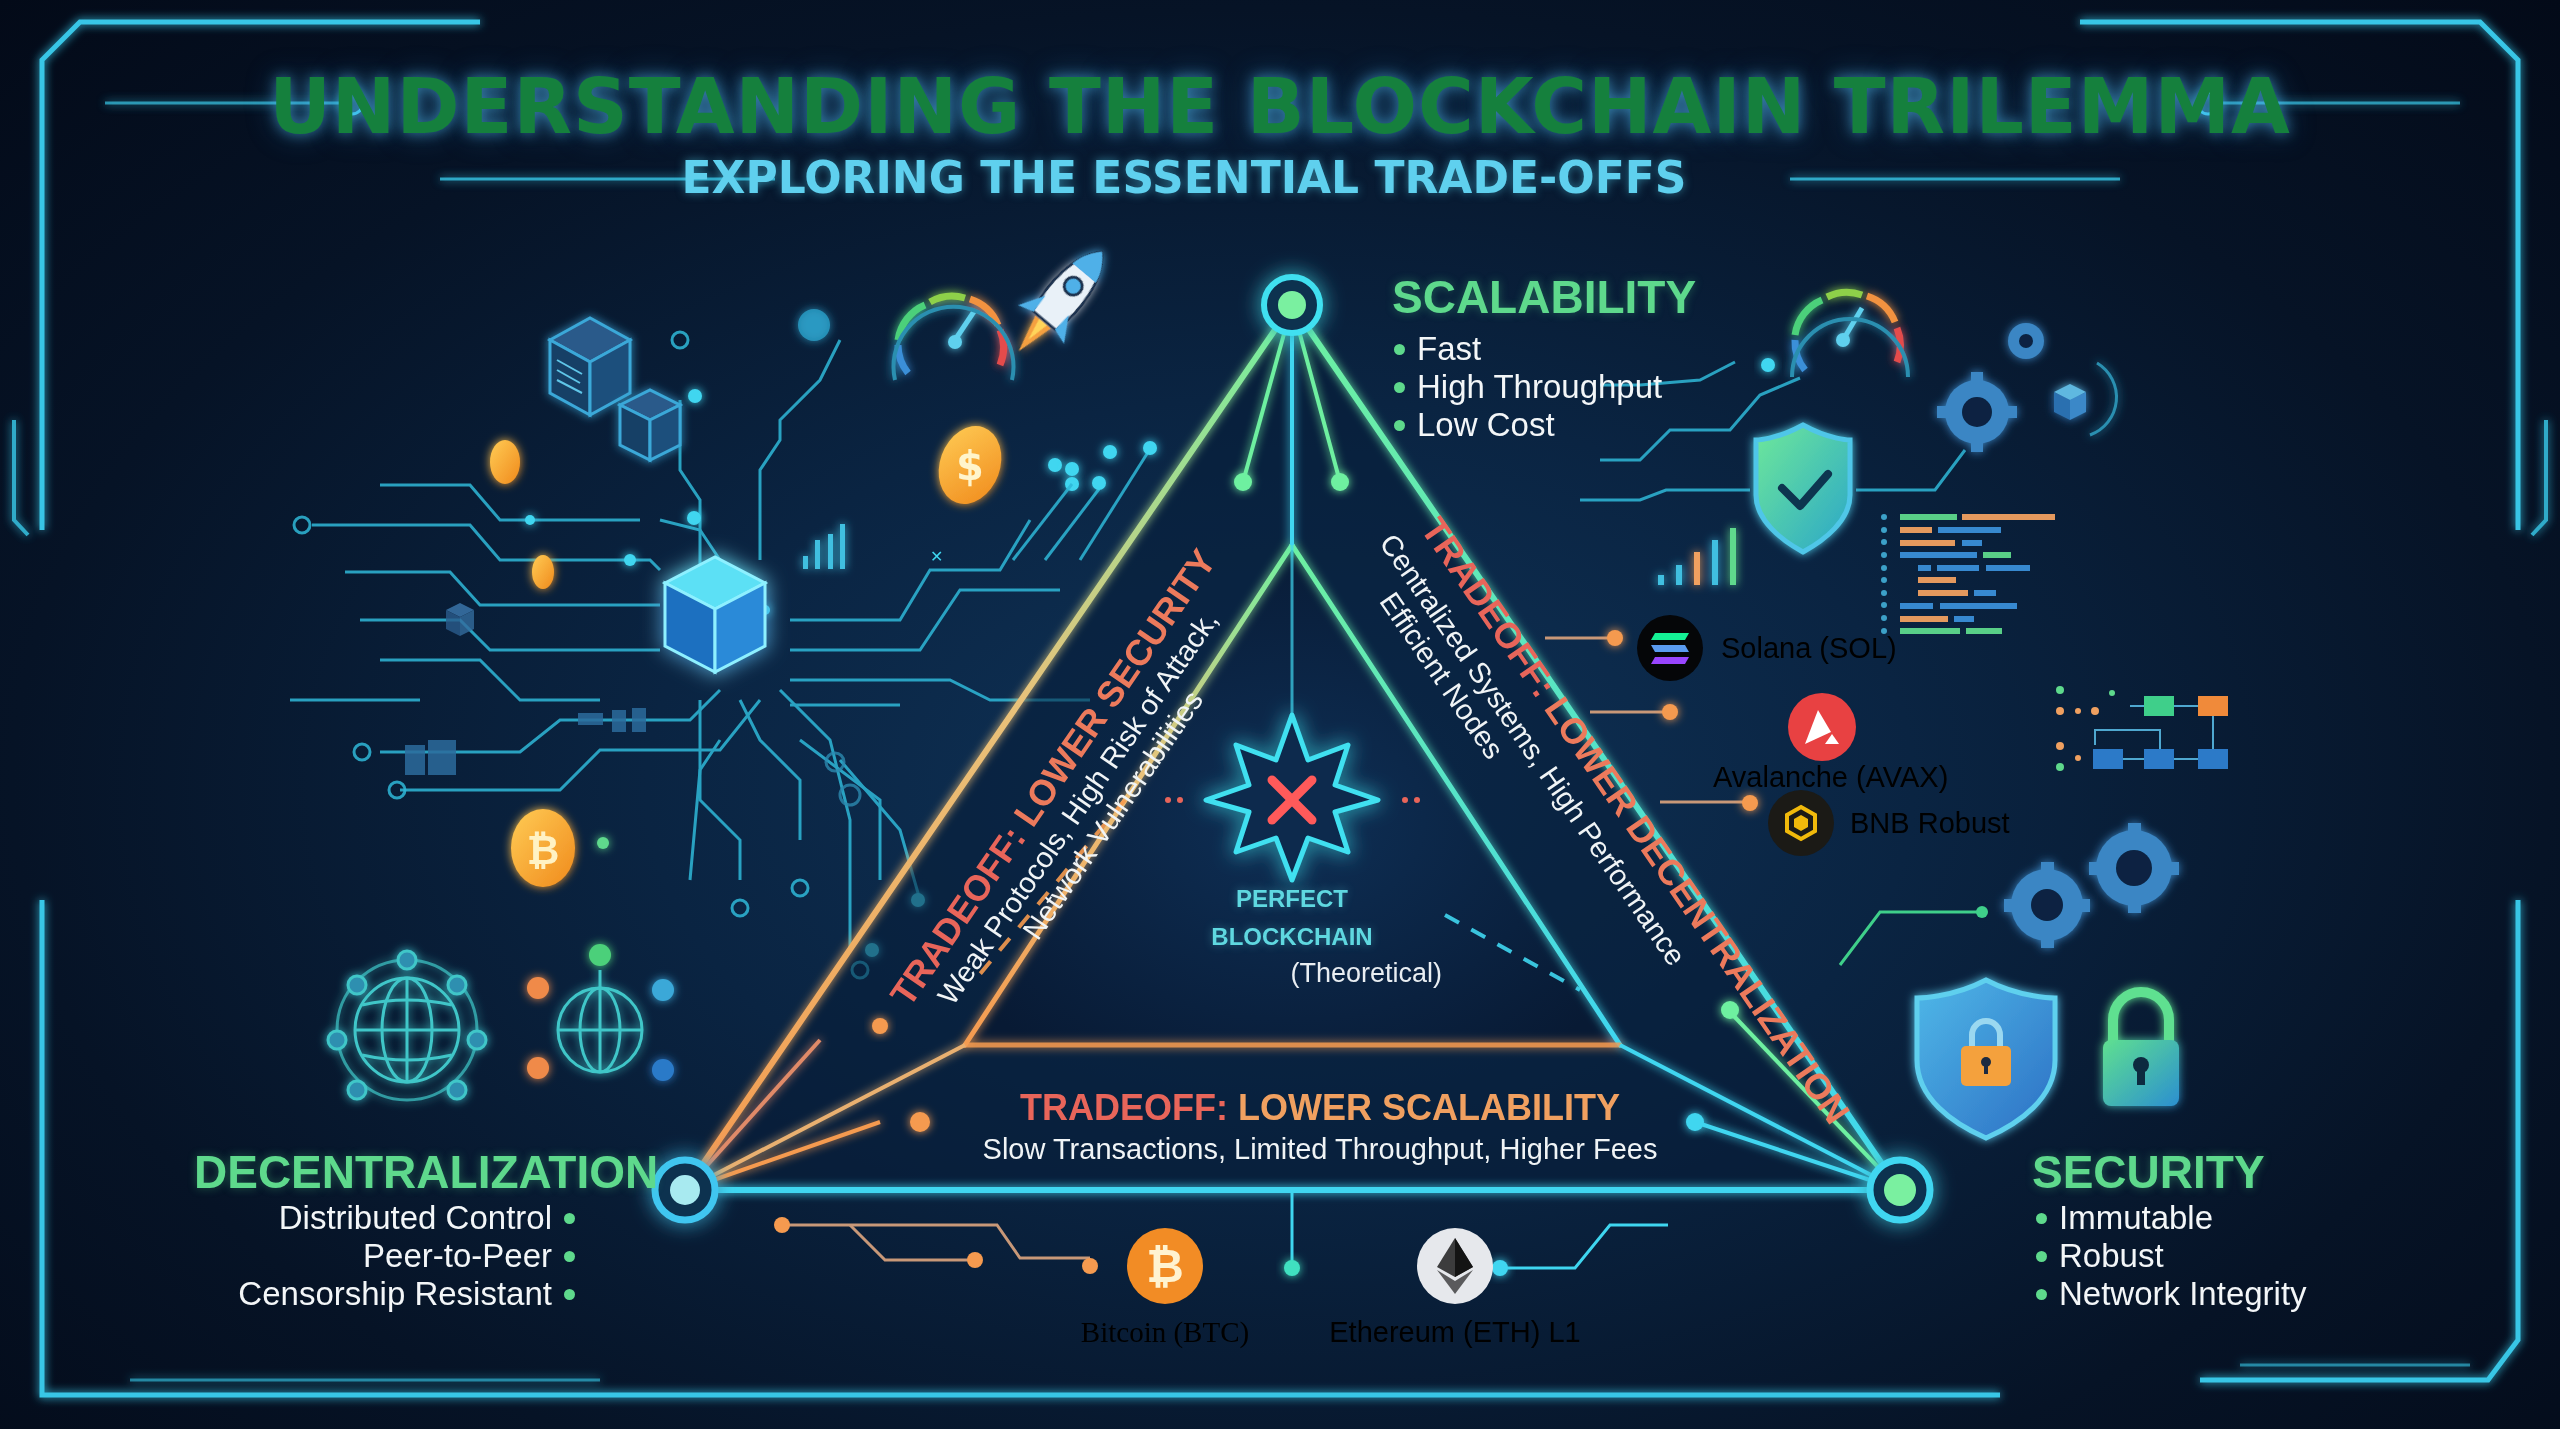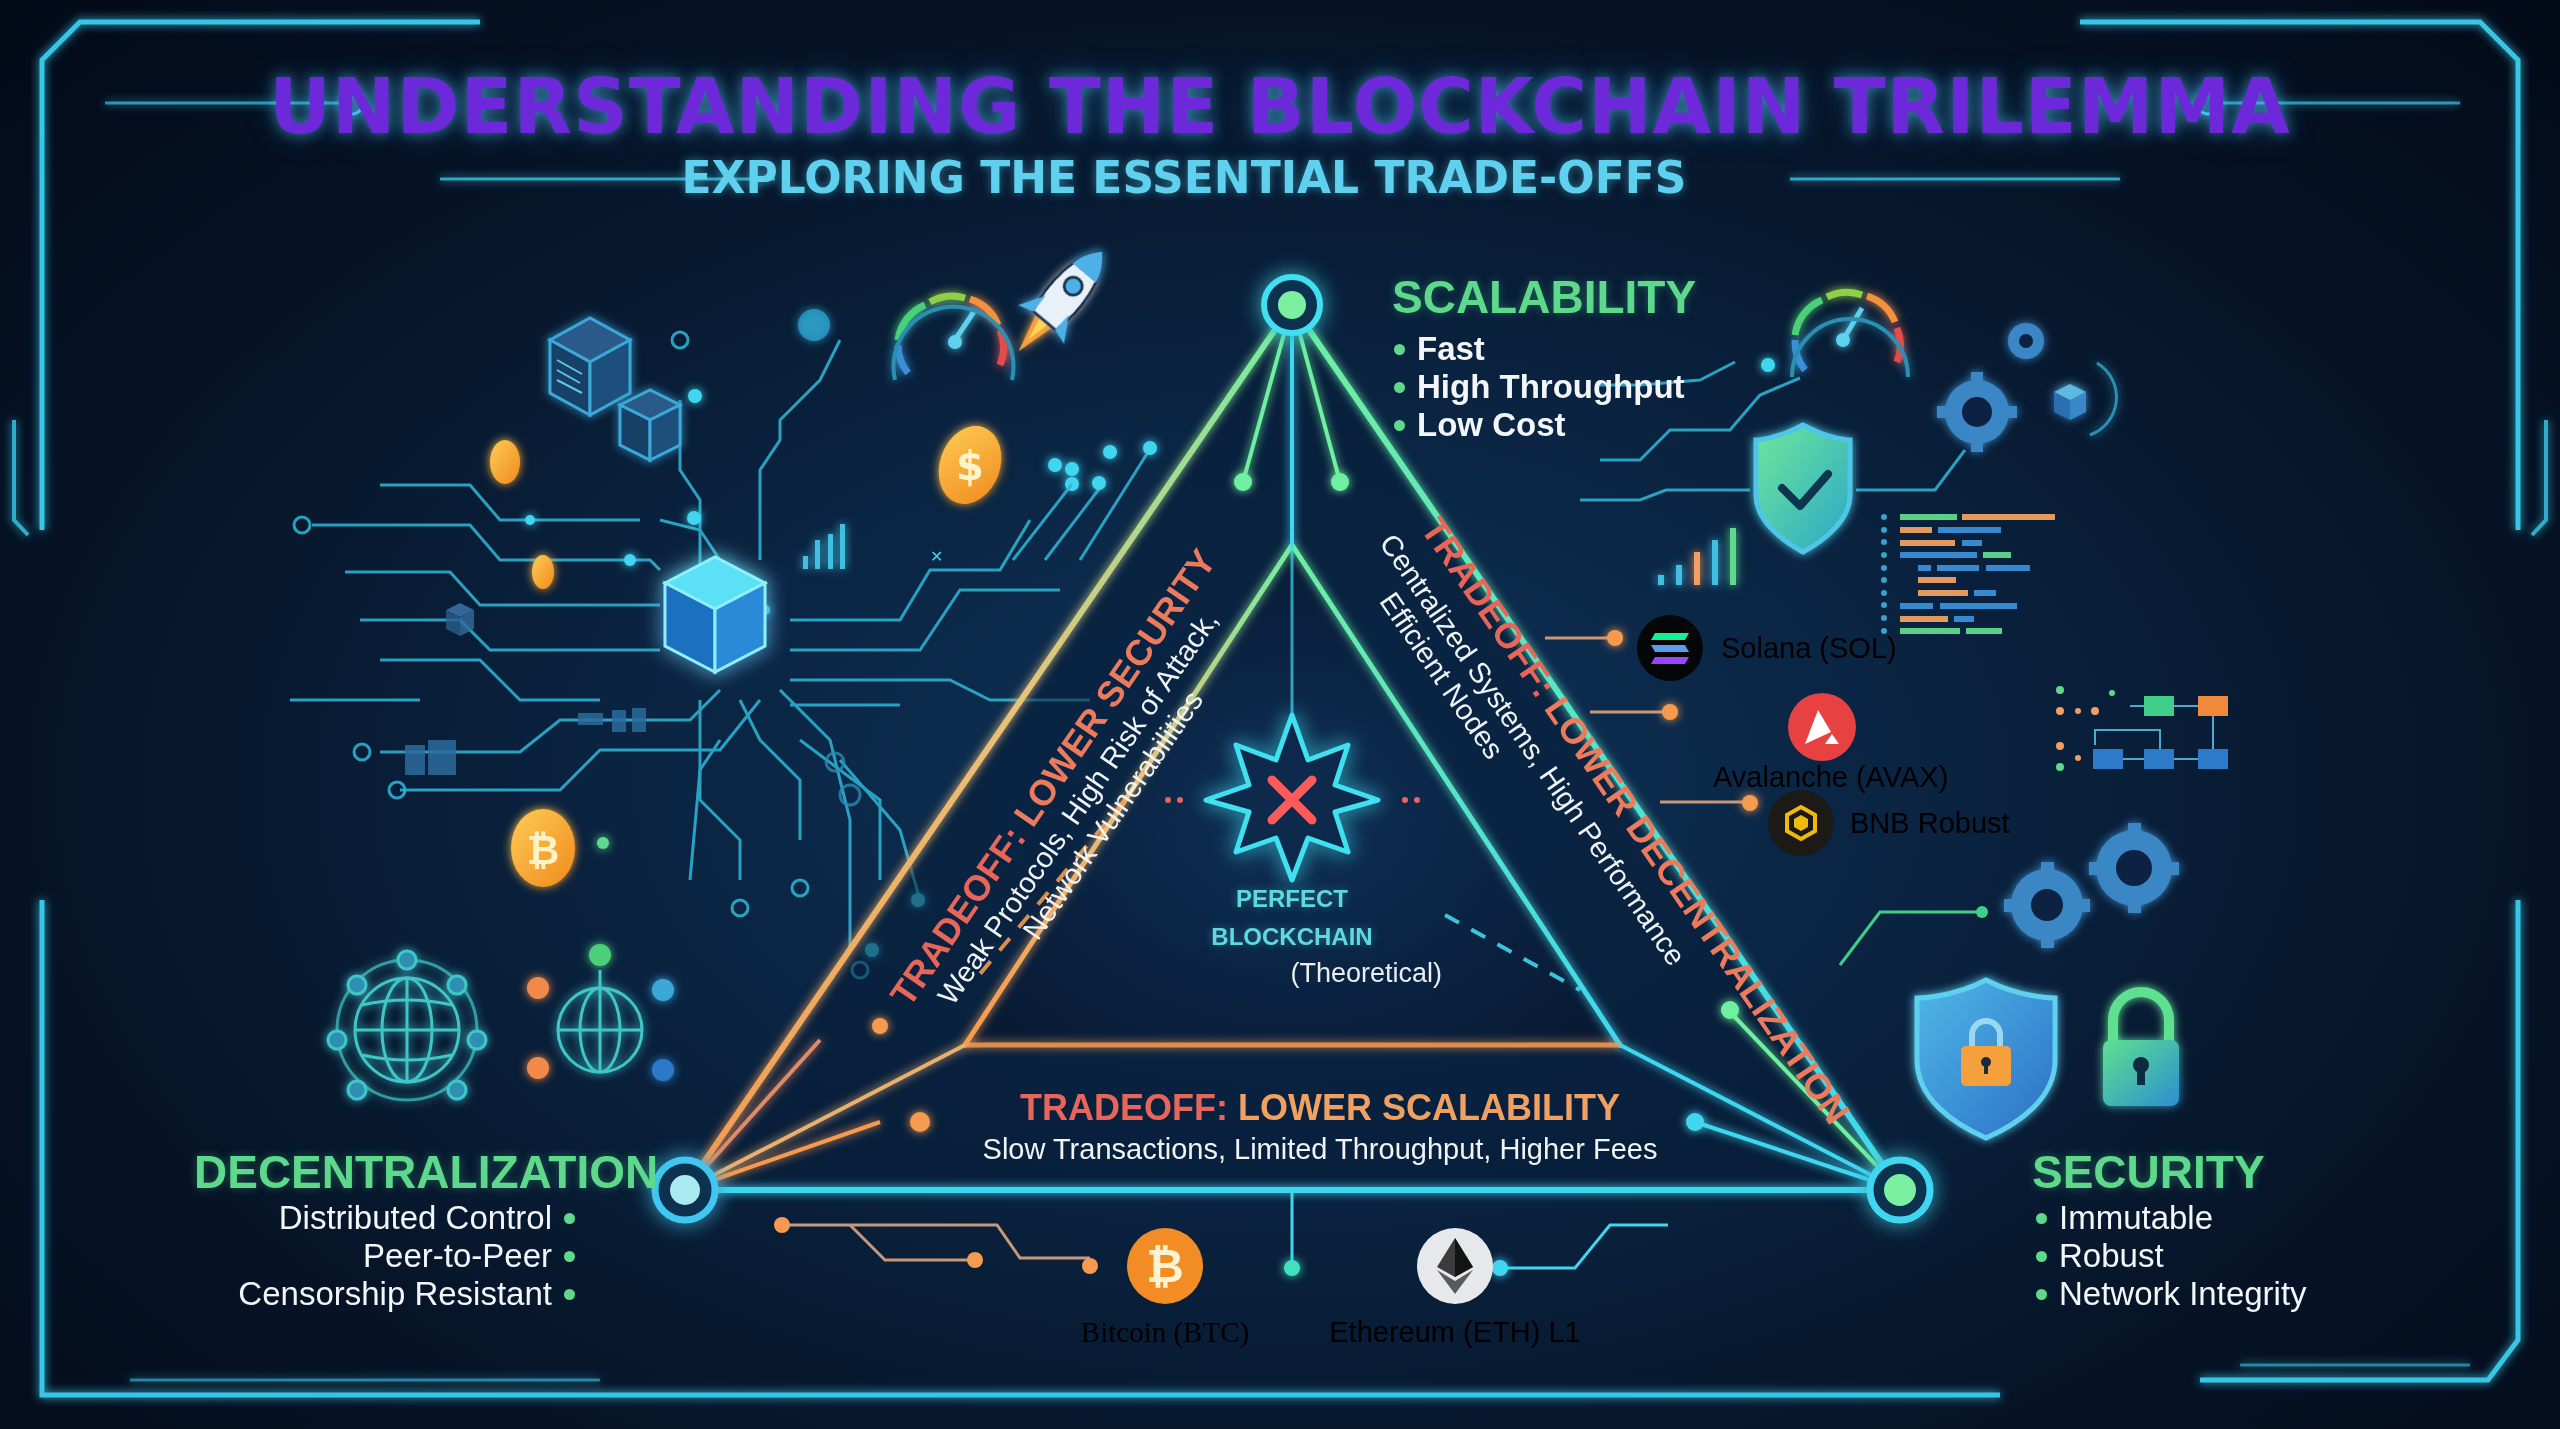--- a/index.html
+++ b/index.html
@@ -7,21 +7,21 @@
     width:2560px; height:1429px; overflow:hidden; position:relative;
     background: radial-gradient(ellipse at 50% 55%, #0f3358 0%, #0a2442 35%, #061326 70%, #030a18 100%);
     font-family: "Liberation Sans", "DejaVu Sans", sans-serif;
     color:#fff;
   }
   .abs { position:absolute; }
   svg.layer { position:absolute; left:0; top:0; }
   .title {
     left:0; width:2560px; top:62px; text-align:center;
     font-family: "DejaVu Sans", sans-serif; font-weight:bold;
-    font-size:76px; letter-spacing:1px; color:#6d28d9;
+    font-size:76px; letter-spacing:1px; color:#15803d;
     text-shadow: 0 0 14px rgba(90,200,255,0.55), 0 0 30px rgba(60,160,230,0.35);
   }
   .subtitle {
     left:0; width:2368px; top:152px; text-align:center;
     font-family: "DejaVu Sans", sans-serif; font-weight:bold;
     font-size:44px; color:#5fd0ee;
     text-shadow: 0 0 10px rgba(80,210,240,0.5);
   }
   .pillar-title { font-weight:bold; color:#5ed98c; font-size:46px; text-shadow:0 0 10px rgba(80,220,140,0.35);}
   .bullets { list-style:none; margin:0; padding:0; font-size:33px; line-height:38px; color:#f3f6f8; }
@@ -539,21 +539,21 @@
   <circle cx="1292" cy="1268" r="8" fill="#3fe0c0" filter="url(#glow)"></circle>
   <path d="M1505,1268 L1575,1268 L1610,1225 L1668,1225" stroke="#3fd6f0" stroke-width="3" fill="none"></path>
   <circle cx="1500" cy="1268" r="8" fill="#3fd6f0" filter="url(#glow)"></circle>
 </svg>
 
 <div class="abs title">UNDERSTANDING THE BLOCKCHAIN TRILEMMA</div>
 <div class="abs subtitle">EXPLORING THE ESSENTIAL TRADE-OFFS</div>
 
 <div class="abs" style="left:1392px; top:270px;">
   <div class="pillar-title">SCALABILITY</div>
-  <ul class="bullets" style="margin-top:6px;font-weight:bold;">
+  <ul class="bullets" style="margin-top:6px;">
     <li><span class="dot" style="margin-left:2px;"></span><span>Fast</span></li>
     <li><span class="dot" style="margin-left:2px;"></span><span>High Throughput</span></li>
     <li><span class="dot" style="margin-left:2px;"></span><span>Low Cost</span></li>
   </ul>
 </div>
 
 <div class="abs right-align" style="left:150px; top:1145px; width:485px;">
   <div class="pillar-title" style="text-align:left; padding-left:44px;">DECENTRALIZATION</div>
   <ul class="bullets" style="margin-top:0px; padding-right:48px;">
     <li><span>Distributed Control</span><span class="dot"></span></li>

